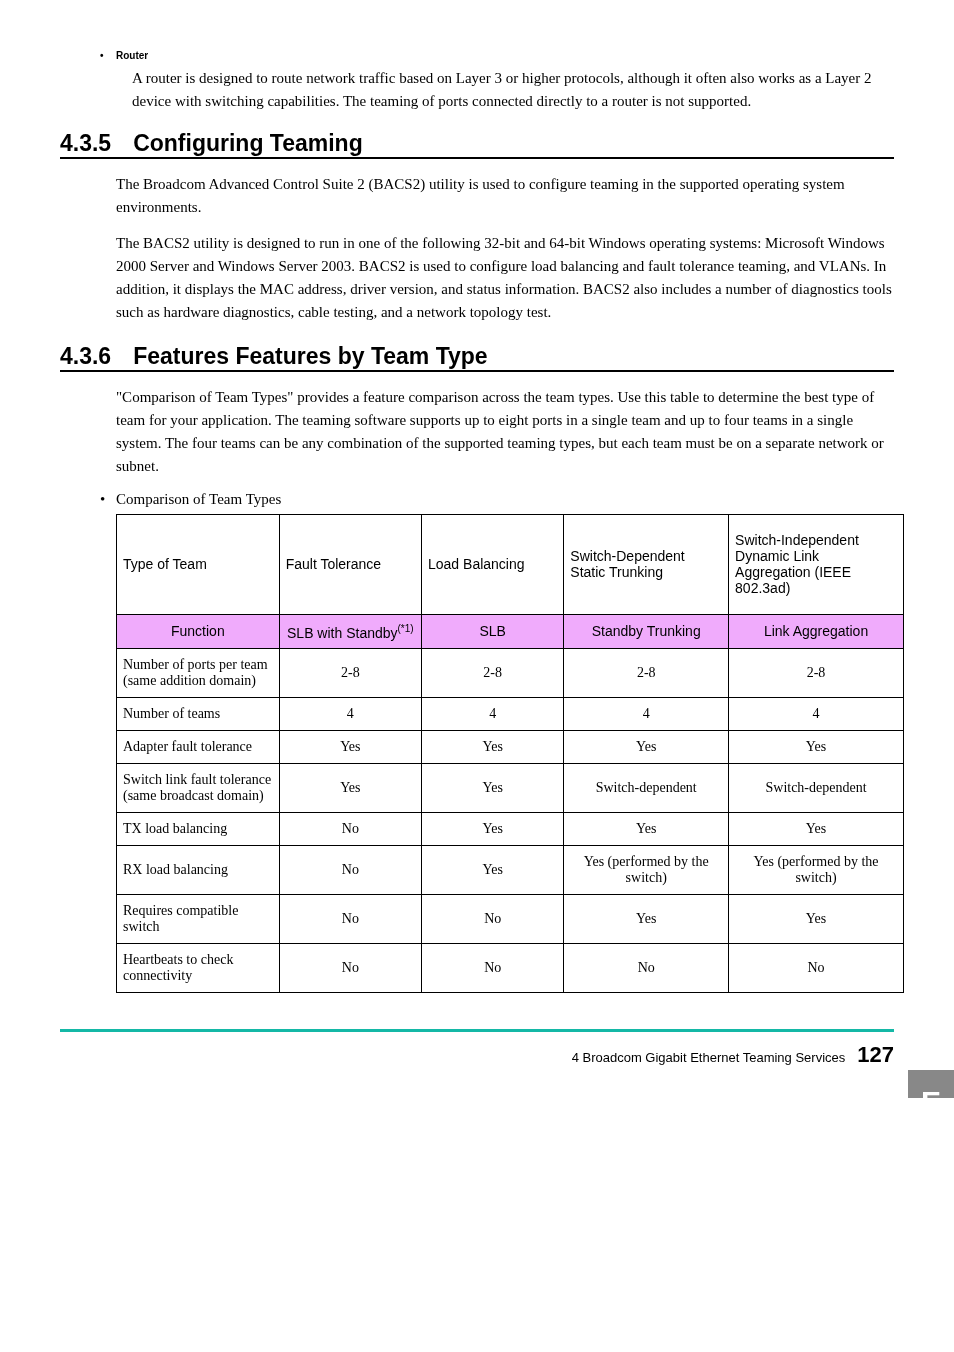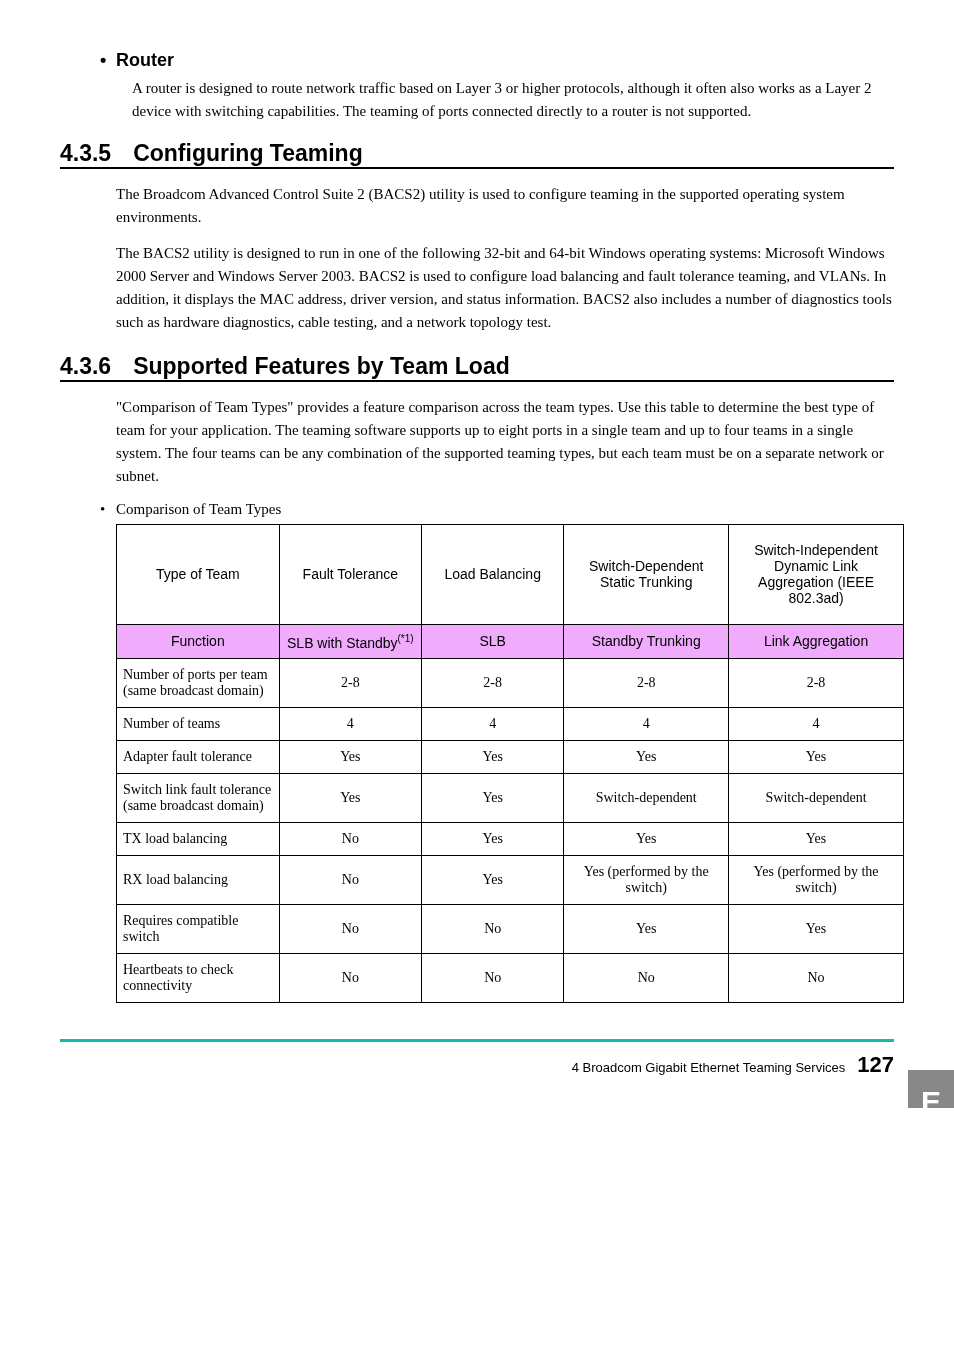--- a/index.html
+++ b/index.html
@@ -12,21 +12,21 @@
     padding: 50px 60px 30px 60px;
     position: relative;
   }
   .bullet-section {
     margin-left: 56px;
     margin-bottom: 18px;
   }
   .bullet-head {
     font-family: Arial, Helvetica, sans-serif;
     font-weight: bold;
-    font-size: 18px;
+    font-size: 10px;
     position: relative;
   }
   .bullet-head::before {
     content: "•";
     position: absolute;
     left: -16px;
   }
   .bullet-body {
     margin-top: 6px;
     margin-left: 16px;
@@ -67,21 +67,21 @@
     font-size: 14px;
   }
   th, td {
     border: 1px solid #000;
     padding: 8px 6px;
     vertical-align: middle;
   }
   thead th {
     font-family: Arial, Helvetica, sans-serif;
     font-weight: normal;
-    text-align: center;
+    text-align: left;
     height: 100px;
   }
   tbody tr.func-row td {
     font-family: Arial, Helvetica, sans-serif;
     background: #f0abfc;
     text-align: center;
   }
   tbody tr.func-row td:first-child {
     text-align: center;
   }
@@ -136,21 +136,21 @@
 <div class="h2">
   <span class="num">4.3.5</span>
   <span>Configuring Teaming</span>
 </div>
 
 <p class="para">The Broadcom Advanced Control Suite 2 (BACS2) utility is used to configure teaming in the supported operating system environments.</p>
 <p class="para">The BACS2 utility is designed to run in one of the following 32-bit and 64-bit Windows operating systems: Microsoft Windows 2000 Server and Windows Server 2003. BACS2 is used to configure load balancing and fault tolerance teaming, and VLANs. In addition, it displays the MAC address, driver version, and status information. BACS2 also includes a number of diagnostics tools such as hardware diagnostics, cable testing, and a network topology test.</p>
 
 <div class="h2">
   <span class="num">4.3.6</span>
-  <span>Supported Features by Team Load</span>
+  <span>Features Features by Team Type</span>
 </div>
 
 <p class="para">"Comparison of Team Types" provides a feature comparison across the team types. Use this table to determine the best type of team for your application. The teaming software supports up to eight ports in a single team and up to four teams in a single system. The four teams can be any combination of the supported teaming types, but each team must be on a separate network or subnet.</p>
 <div class="list-intro">Comparison of Team Types</div>
 
 <table>
   <colgroup>
     <col style="width:160px">
     <col style="width:140px">
     <col style="width:140px">
@@ -168,21 +168,21 @@
   </thead>
   <tbody>
     <tr class="func-row">
       <td>Function</td>
       <td><span>SLB with Standby</span><span class="sup">(*1)</span></td>
       <td>SLB</td>
       <td>Standby Trunking</td>
       <td>Link Aggregation</td>
     </tr>
     <tr>
-      <td>Number of ports per team (same broadcast domain)</td>
+      <td>Number of ports per team (same addition domain)</td>
       <td>2-8</td>
       <td>2-8</td>
       <td>2-8</td>
       <td>2-8</td>
     </tr>
     <tr>
       <td>Number of teams</td>
       <td>4</td>
       <td>4</td>
       <td>4</td>

